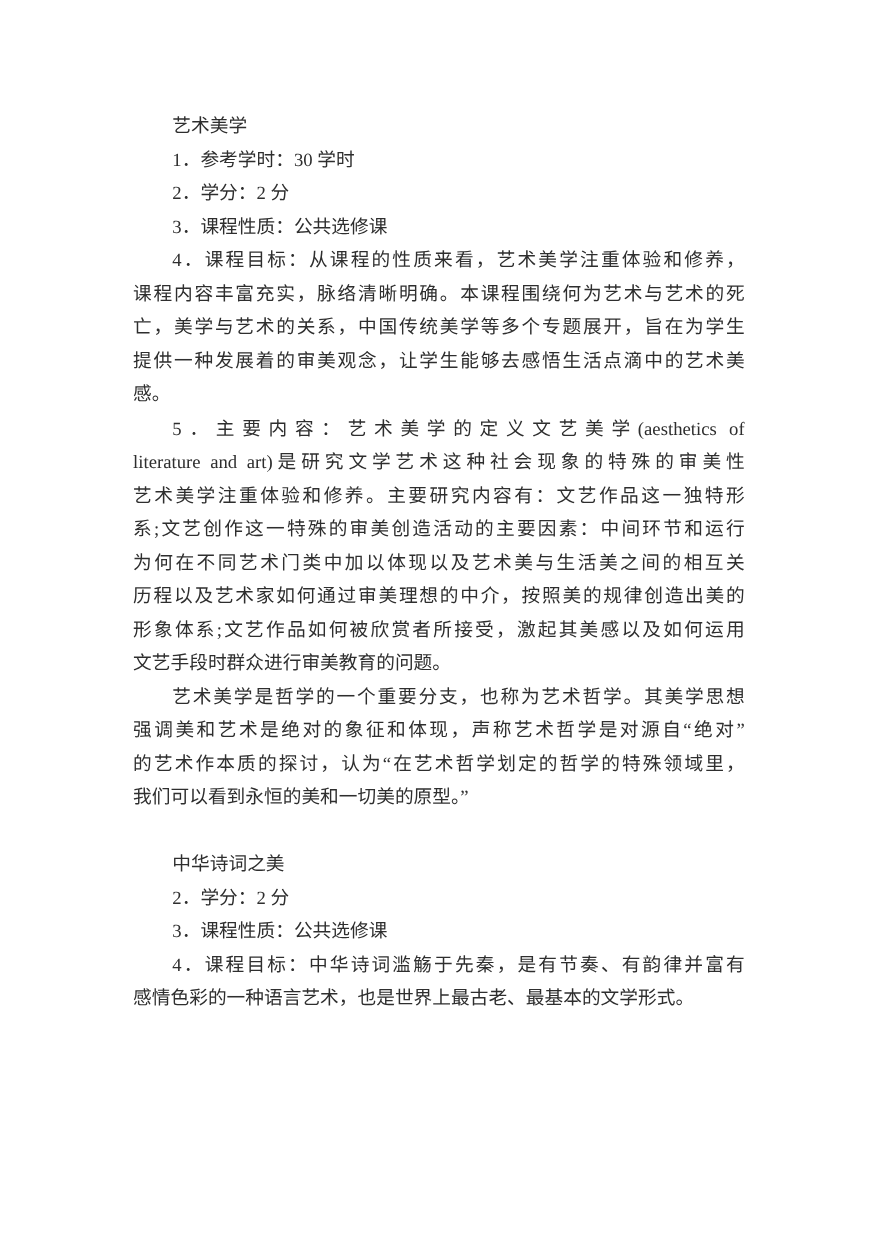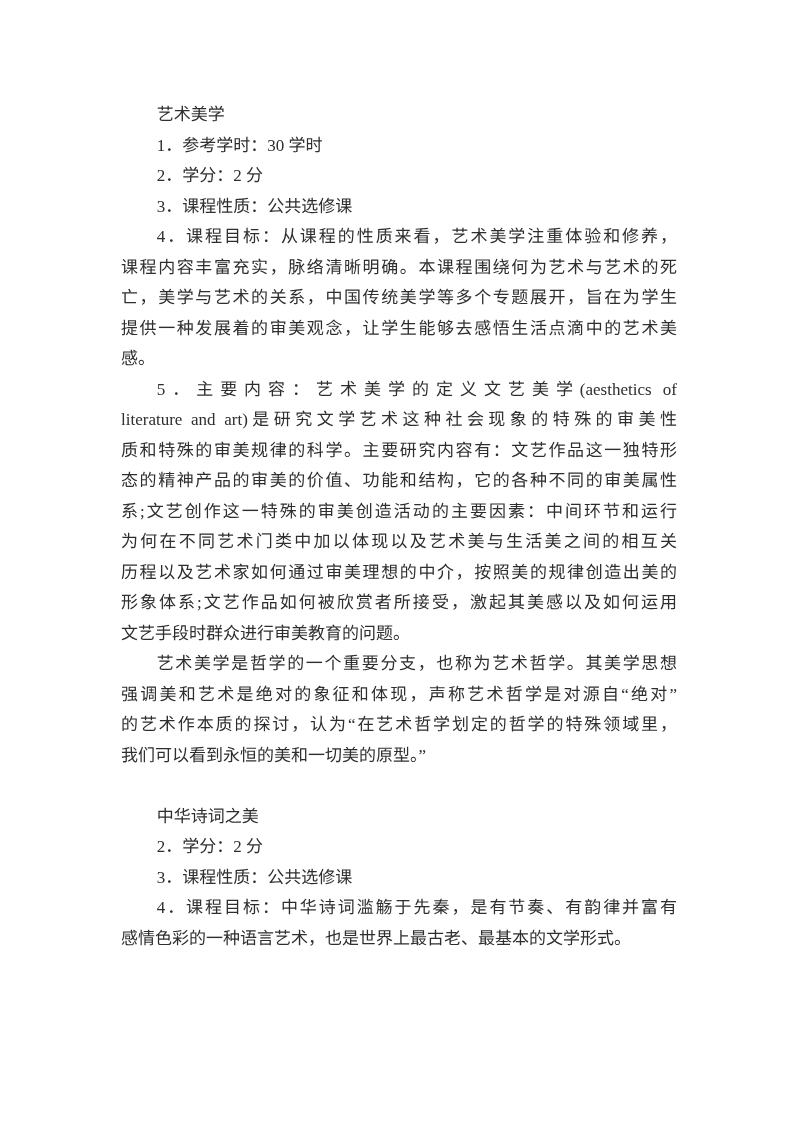--- a/index.html
+++ b/index.html
@@ -52,22 +52,21 @@
         <div class="line first last">1．参考学时：30 学时</div>
         <div class="line first last">2．学分：2 分</div>
         <div class="line first last">3．课程性质：公共选修课</div>
         <div class="line first">4．课程目标：从课程的性质来看，艺术美学注重体验和修养，</div>
         <div class="line">课程内容丰富充实，脉络清晰明确。本课程围绕何为艺术与艺术的死</div>
         <div class="line">亡，美学与艺术的关系，中国传统美学等多个专题展开，旨在为学生</div>
         <div class="line">提供一种发展着的审美观念，让学生能够去感悟生活点滴中的艺术美</div>
         <div class="line last">感。</div>
         <div class="line first">5．主要内容：艺术美学的定义文艺美学(aesthetics of</div>
         <div class="line">literature and art)是研究文学艺术这种社会现象的特殊的审美性</div>
-        <div class="line">质和特殊的审美规律的科学。主要研究内容有：文艺作品这一独特形</div>
-        <div class="line">态的精神产品的审美的价值、功能和结构，它的各种不同的审美属性</div>
+        <div class="line">艺术美学注重体验和修养。主要研究内容有：文艺作品这一独特形</div>
         <div class="line">系;文艺创作这一特殊的审美创造活动的主要因素：中间环节和运行</div>
         <div class="line">为何在不同艺术门类中加以体现以及艺术美与生活美之间的相互关</div>
         <div class="line">历程以及艺术家如何通过审美理想的中介，按照美的规律创造出美的</div>
         <div class="line">形象体系;文艺作品如何被欣赏者所接受，激起其美感以及如何运用</div>
         <div class="line last">文艺手段时群众进行审美教育的问题。</div>
         <div class="line first">艺术美学是哲学的一个重要分支，也称为艺术哲学。其美学思想</div>
         <div class="line">强调美和艺术是绝对的象征和体现，声称艺术哲学是对源自“绝对”</div>
         <div class="line">的艺术作本质的探讨，认为“在艺术哲学划定的哲学的特殊领域里，</div>
         <div class="line last">我们可以看到永恒的美和一切美的原型。”</div>
       </div>

